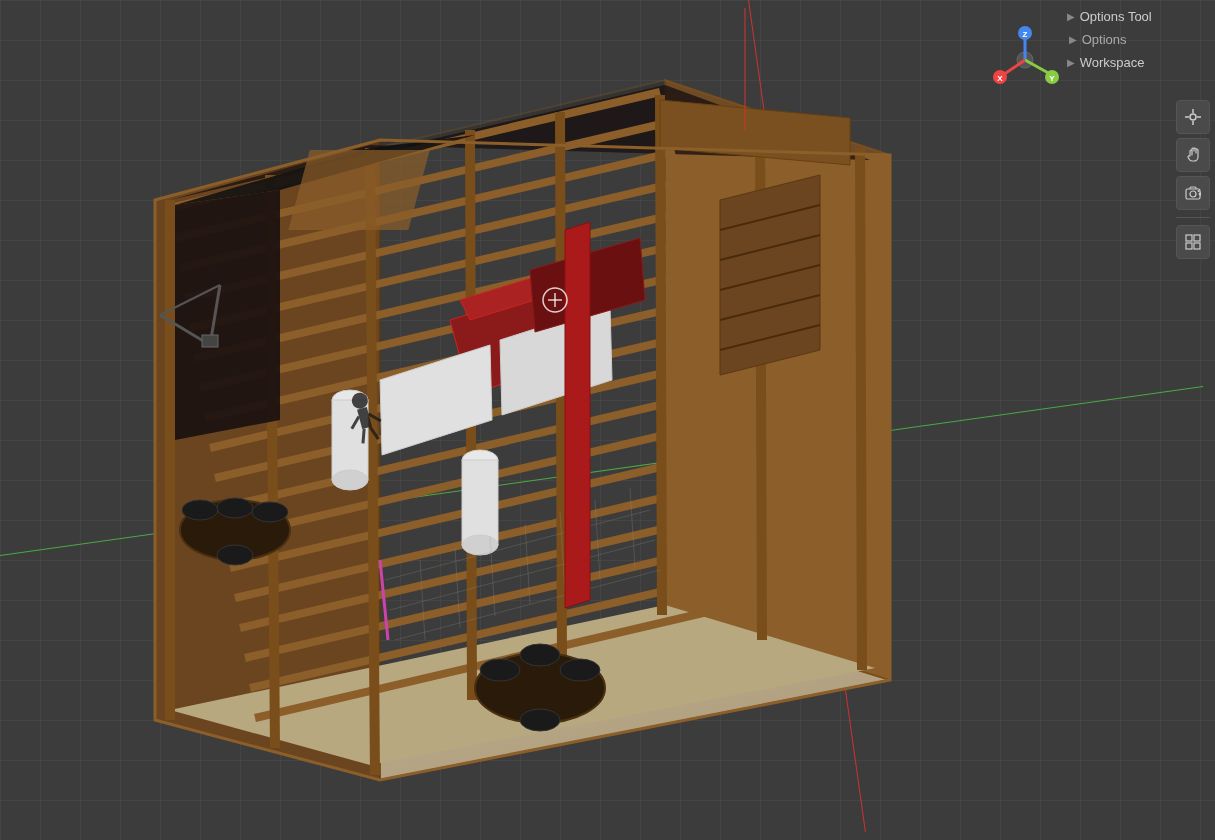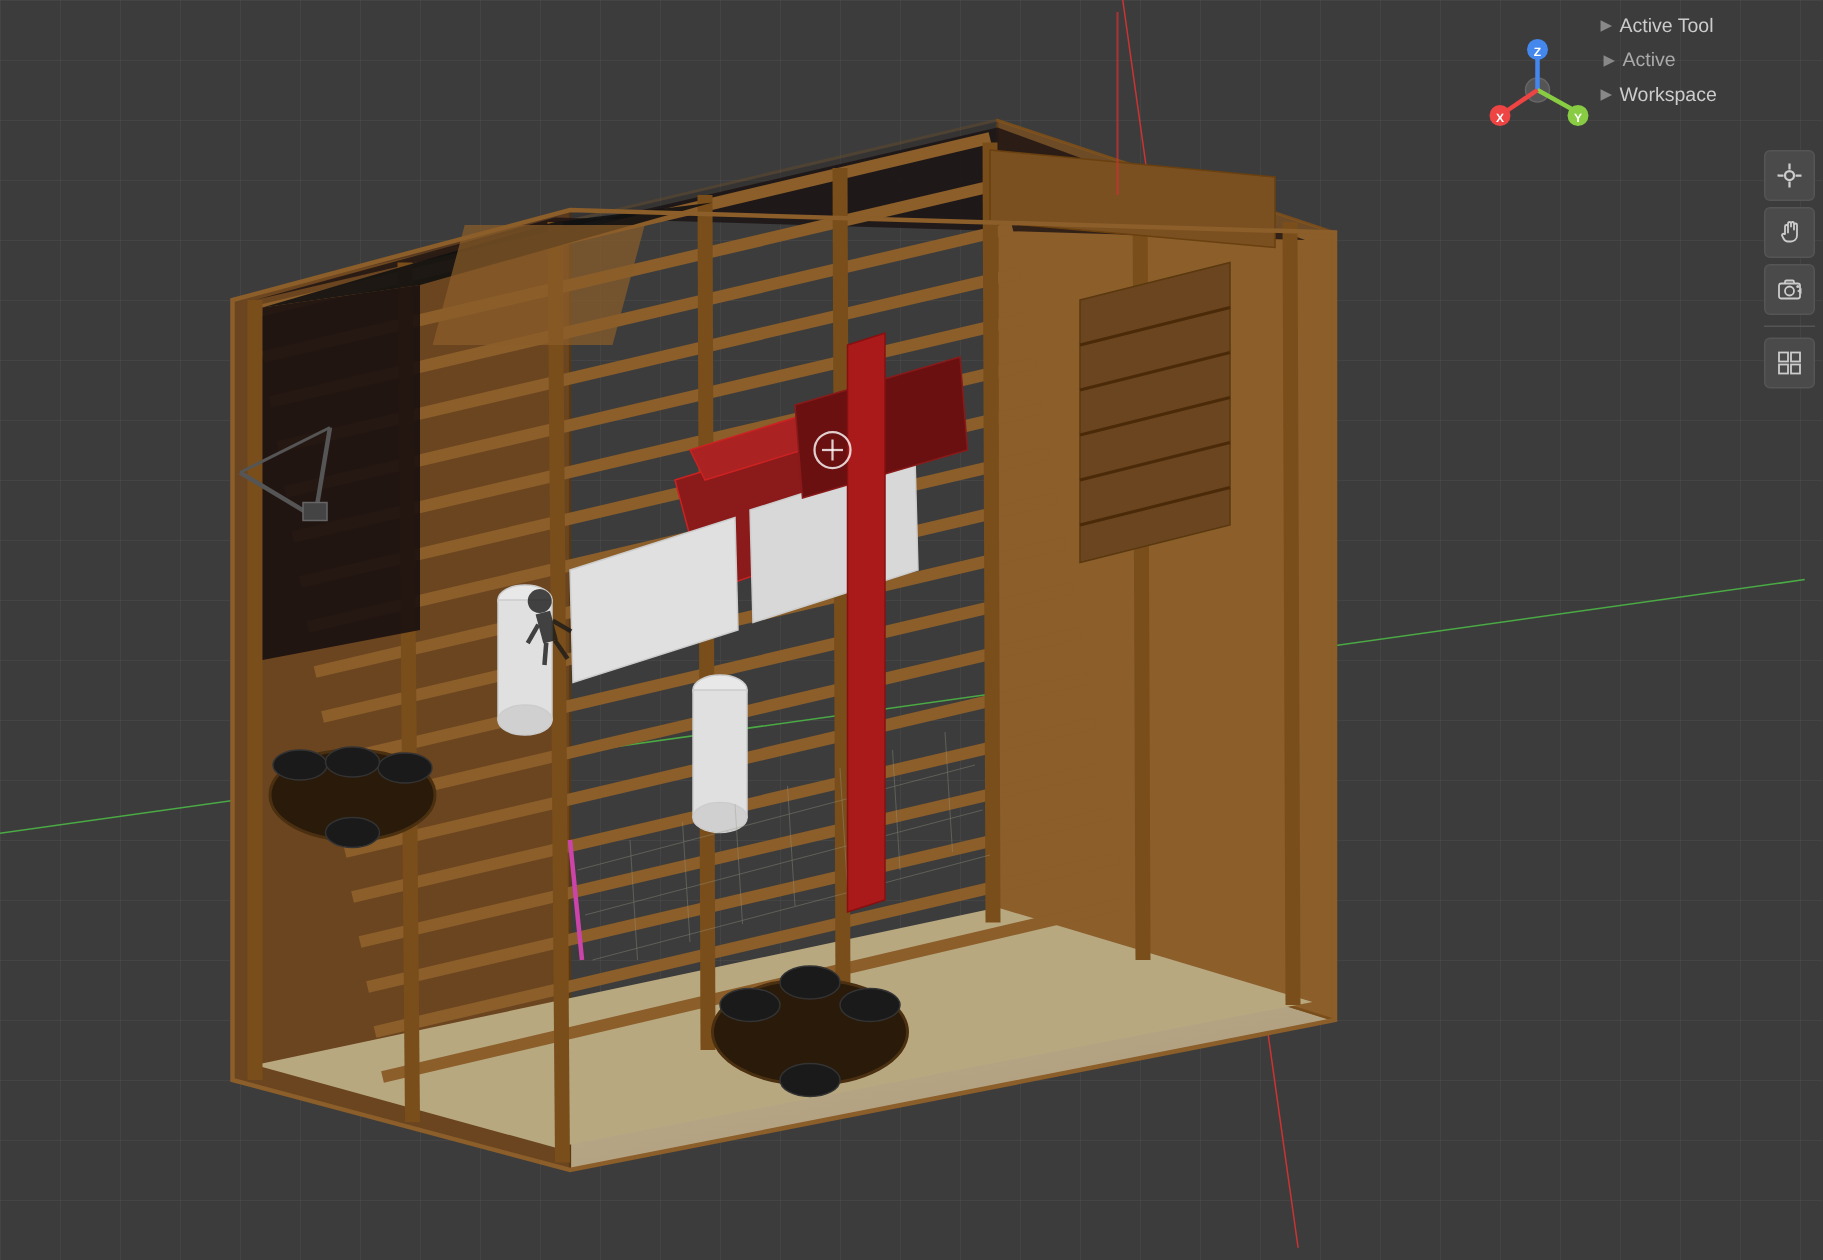--- a/index.html
+++ b/index.html
@@ -311,25 +311,25 @@
 
       <line x1="35" y1="35" x2="10" y2="52" stroke="#ee4444" stroke-width="3"></line>
       <circle cx="10" cy="52" r="7" fill="#ee4444"></circle>
       <text x="10" y="56" text-anchor="middle" fill="white" font-size="8" font-weight="bold">X</text>
     </svg>
   </div>
 
   <div class="menu-items">
     <div class="menu-item">
       <span class="menu-chevron">▶</span>
-      <span>Active Tool</span>
+      <span>Options Tool</span>
     </div>
     <div class="menu-item" style="padding-left: 4px; color: #aaa;">
       <span class="menu-chevron">▶</span>
-      <span>Active</span>
+      <span>Options</span>
     </div>
     <div class="menu-item">
       <span class="menu-chevron">▶</span>
       <span>Workspace</span>
     </div>
   </div>
 
   <div class="tool-buttons">
     <div class="tool-btn" title="Cursor Tool">
       <svg width="18" height="18" viewBox="0 0 18 18" fill="none">

